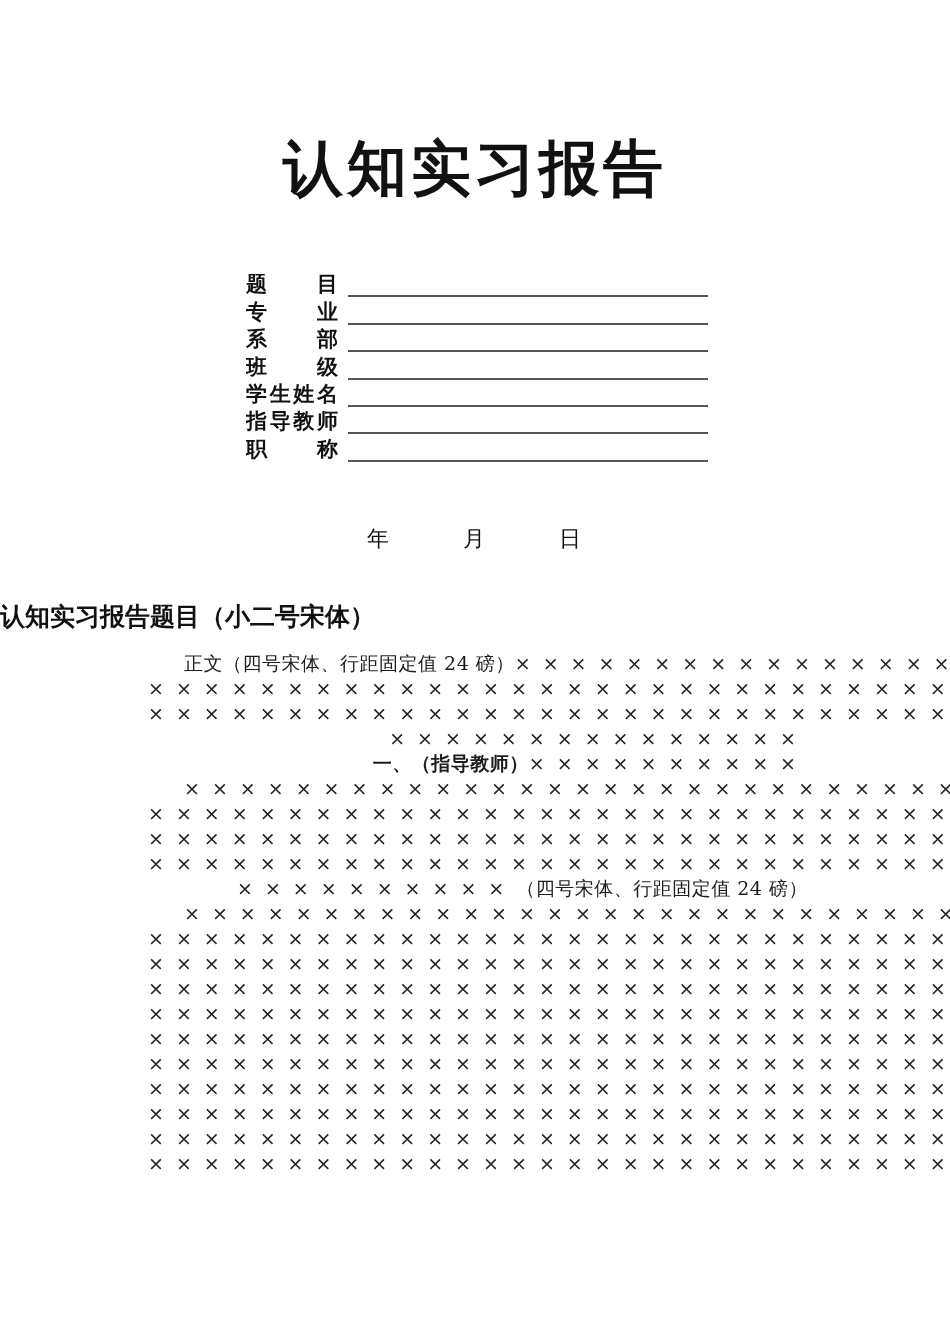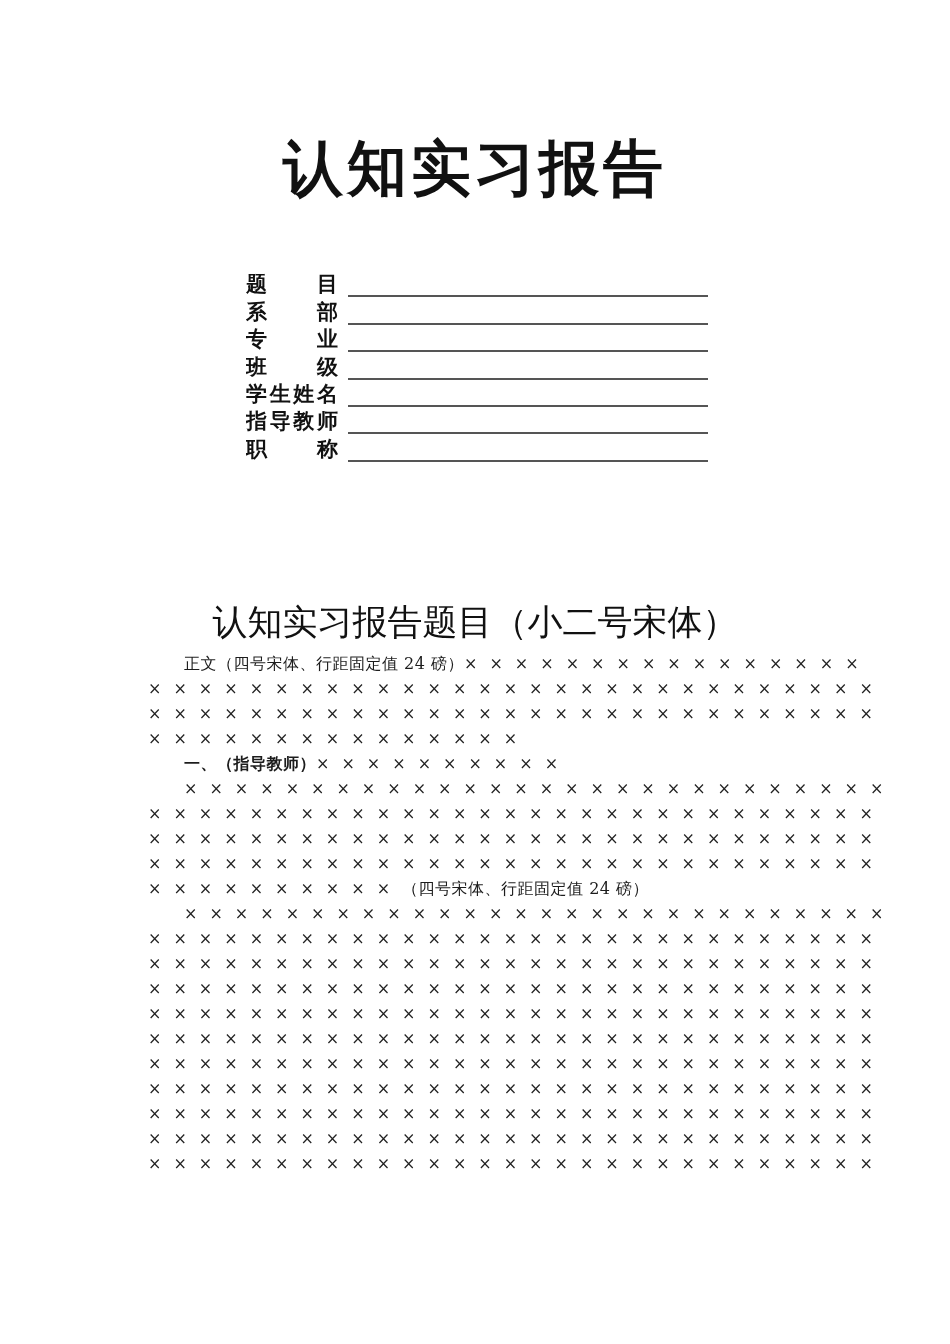--- a/index.html
+++ b/index.html
@@ -68,32 +68,34 @@
     font-size: 22px;
     letter-spacing: 2px;
     white-space: nowrap;
   }
 
   
   .report-title {
     position: absolute;
     top: 601px; left: 0;
     width: 100%;
-    text-align: center;
-    font-size: 35px;
+    text-align: left;
+    font-size: 25px;
     line-height: 1.25;
     white-space: nowrap;
+    font-weight: bold;
   }
   .report-body {
     position: absolute;
     left: 148px;
     top: 651px;
     width: 660px;
-    font-size: 16px;
+    font-size: 19px;
     color: #1c1c1c;
+    text-align: right;
   }
   .line {
     height: 25px;
     line-height: 25px;
     white-space: nowrap;
   }
   .line.indent { padding-left: 36px; }
   .line.heading .cn {
     font-family: "DejaVu Sans", "Liberation Sans", sans-serif;
     font-weight: bold;
@@ -112,45 +114,46 @@
 <div class="page">
 
   <div class="doc-title">认知实习报告</div>
 
   <div class="cover-form">
       <div class="form-row">
         <span class="form-label">题　目</span>
         <span class="form-line"></span>
       </div>
       <div class="form-row">
-        <span class="form-label">系　部</span>
+        <span class="form-label">专　业</span>
         <span class="form-line"></span>
       </div>
       <div class="form-row">
-        <span class="form-label">专　业</span>
+        <span class="form-label">系　部</span>
         <span class="form-line"></span>
       </div>
       <div class="form-row">
         <span class="form-label">班　级</span>
         <span class="form-line"></span>
       </div>
       <div class="form-row">
         <span class="form-label">学生姓名</span>
         <span class="form-line"></span>
       </div>
       <div class="form-row">
         <span class="form-label">指导教师</span>
         <span class="form-line"></span>
       </div>
       <div class="form-row">
         <span class="form-label">职　称</span>
         <span class="form-line"></span>
       </div>
     </div>
 
+  <div class="date-line">年　　　月　　　日</div>
 
   <div class="report-title">认知实习报告题目（小二号宋体）</div>
 
   <div class="report-body">
       <div class="line indent"><span class="cn">正文（四号宋体、行距固定值 24 磅）</span><span class="marks">××××××××××××××××</span></div>
       <div class="line"><span class="marks">×××××××××××××××××××××××××××××</span></div>
       <div class="line"><span class="marks">×××××××××××××××××××××××××××××</span></div>
       <div class="line"><span class="marks">×××××××××××××××</span></div>
       <div class="line indent heading"><span class="cn">一、（指导教师）</span><span class="marks">××××××××××</span></div>
       <div class="line indent"><span class="marks">××××××××××××××××××××××××××××</span></div>

